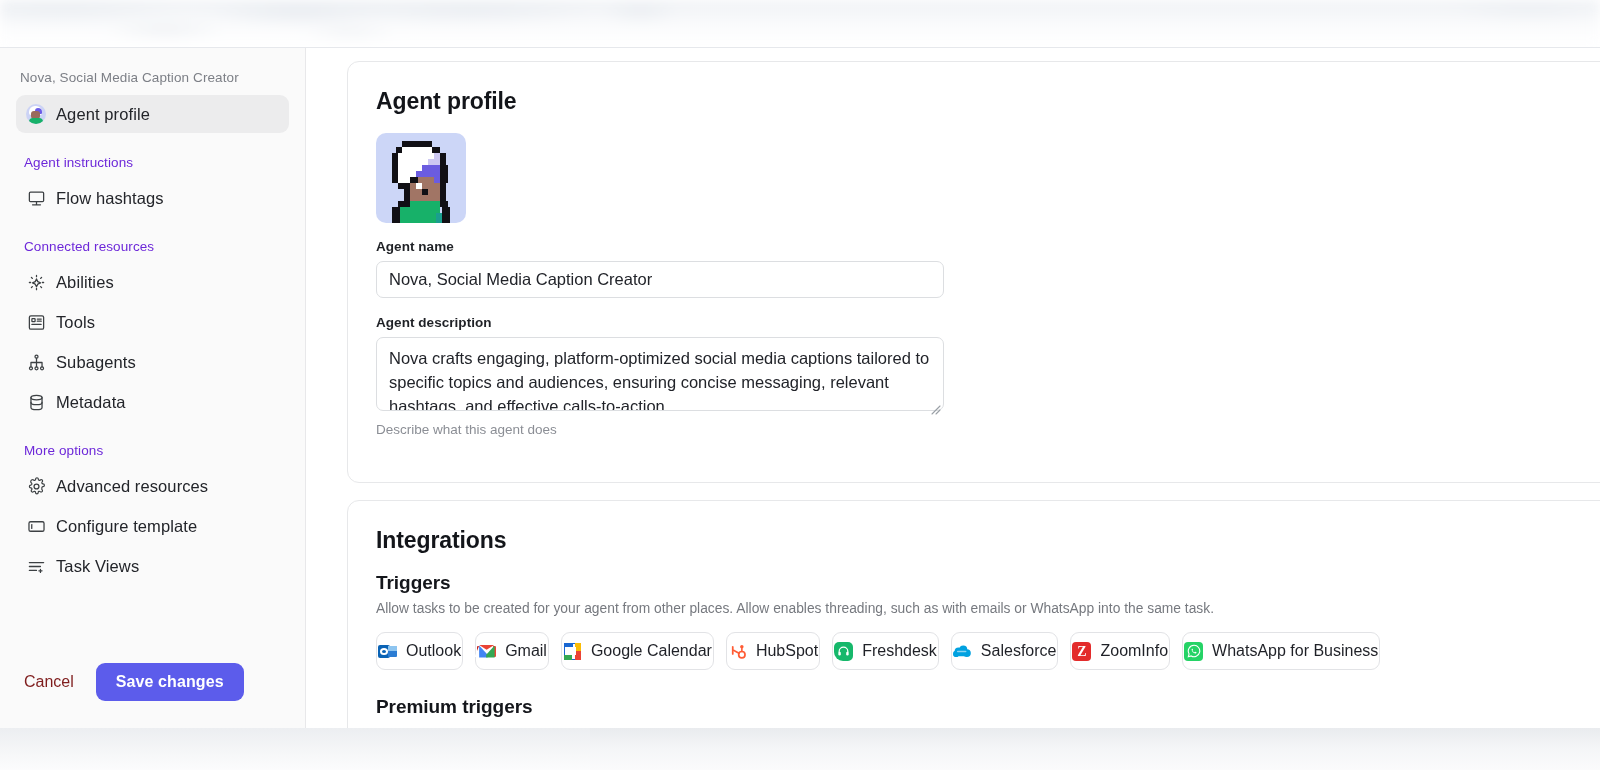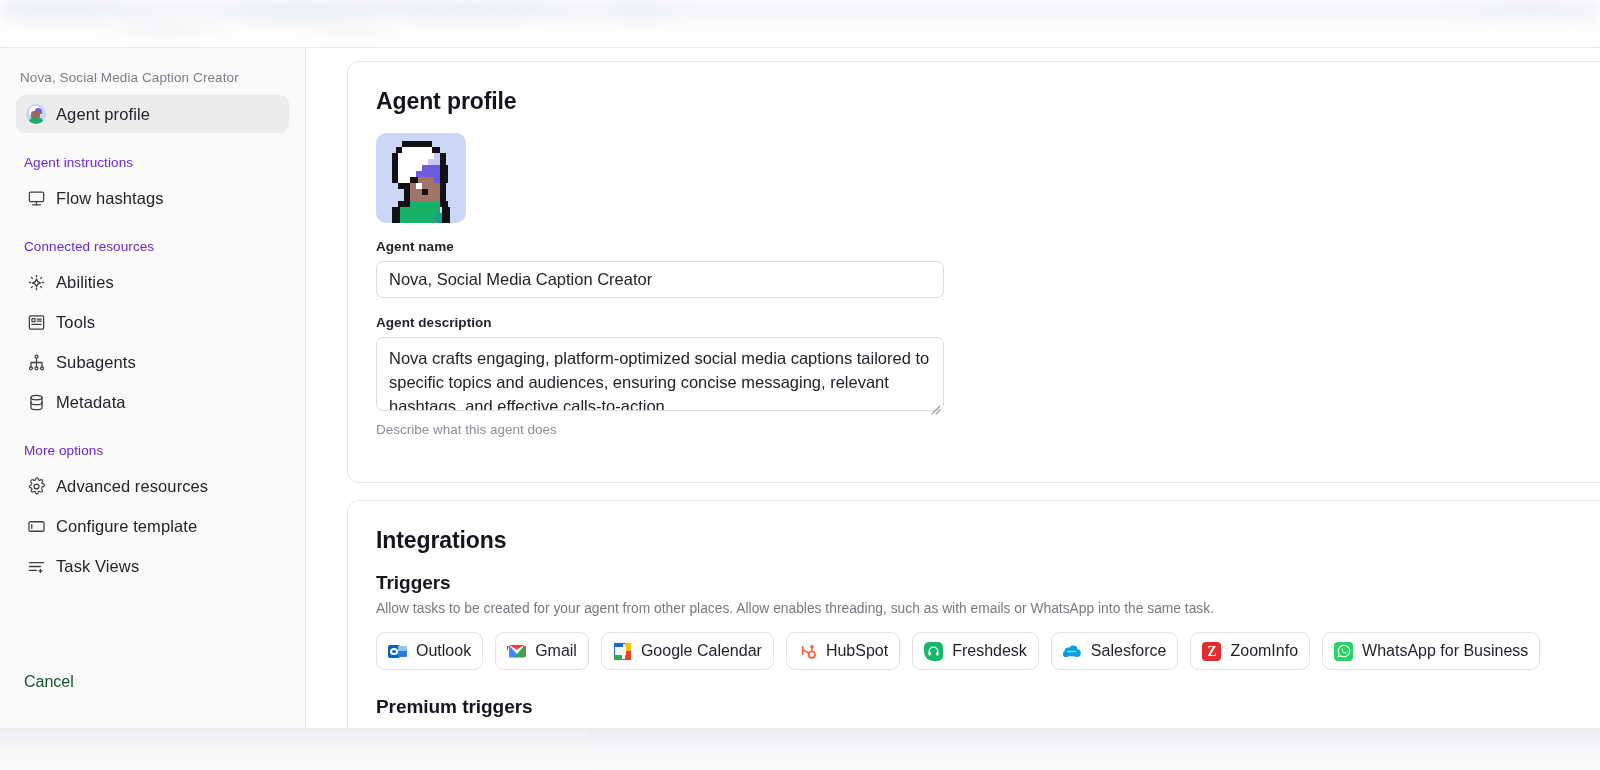--- a/index.html
+++ b/index.html
@@ -87,21 +87,21 @@
   .ma-body  { left: 3px;  top: 14px; width: 14px; height: 7px;  background: #17b169; border-radius: 4px 4px 0 0; }
 
   
   #sidebar-footer {
     height: 84px; border-top: 0px solid transparent;
     display: flex; align-items: center; gap: 16px;
     padding: 0 18px 10px 18px; background: #fafafa;
   }
   #cancel-btn {
     background: none; border: none; cursor: pointer;
-    font-family: inherit; font-size: 16px; color: #14532d; padding: 8px 6px;
+    font-family: inherit; font-size: 16px; color: #7f1d1d; padding: 8px 6px;
   }
   #save-btn {
     background: #5c5ceb; border: none; border-radius: 9px; cursor: pointer;
     font-family: inherit; font-size: 16px; font-weight: 700; color: #ffffff;
     padding: 0 20px; height: 38px; letter-spacing: .1px;
   }
 
   
   #main {
     position: absolute; left: 307px; top: 0; right: 0; bottom: 0;
@@ -158,21 +158,21 @@
     font-size: 19px; font-weight: 700; color: #14161b; margin-bottom: 7px;
     letter-spacing: -.05px;
   }
   .sub-desc {
     font-size: 13.8px; color: #76797f; margin-bottom: 16px; letter-spacing: .01px;
   }
 
   .chip-row { display: flex; flex-wrap: nowrap; gap: 12px; align-items: center; }
   .chip {
     display: inline-flex; align-items: center; gap: 9px;
-    height: 38px; padding: 0 11px;
+    height: 38px; padding: 0 1px;
     border: 1px solid #e2e3e6; border-radius: 9px; background: #fff;
     font-size: 16px; color: #1f2127; cursor: pointer; white-space: nowrap;
   }
   .chip .logo { width: 19px; height: 19px; flex: 0 0 19px; position: relative; display:block; }
   .chip .logo b { position: absolute; display: block; }
 
   .premium-h {
     font-size: 19px; font-weight: 700; color: #14161b;
     margin-top: 26px; letter-spacing: -.05px;
   }
@@ -290,20 +290,21 @@
             <path d="M17 15.5v4M15 17.5h4"></path>
           </svg>
         </span>
         <span class="lbl">Task Views</span>
       </div>
 
     </div>
 
     <div id="sidebar-footer">
       <button id="cancel-btn">Cancel</button>
+      <button id="save-btn">Save changes</button>
     </div>
   </div>
 
   <div id="main">
 
     <div class="card">
       <h2>Agent profile</h2>
 
       <div id="avatar">
 

